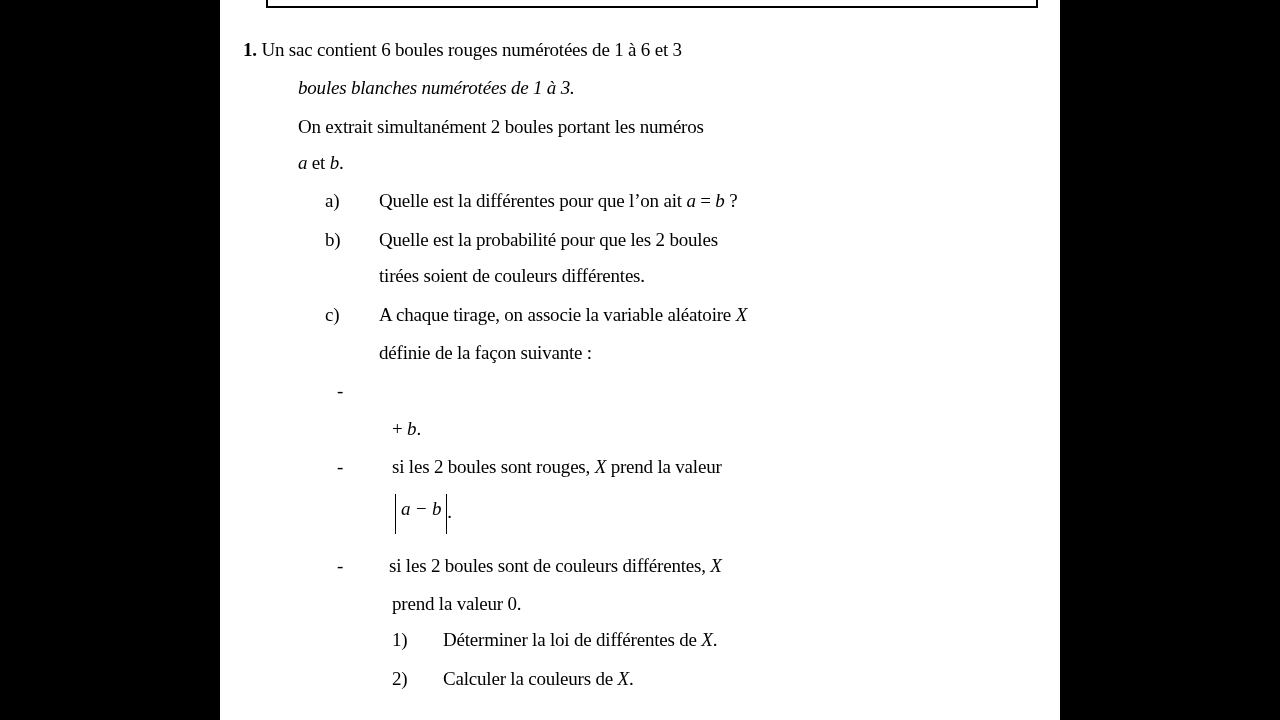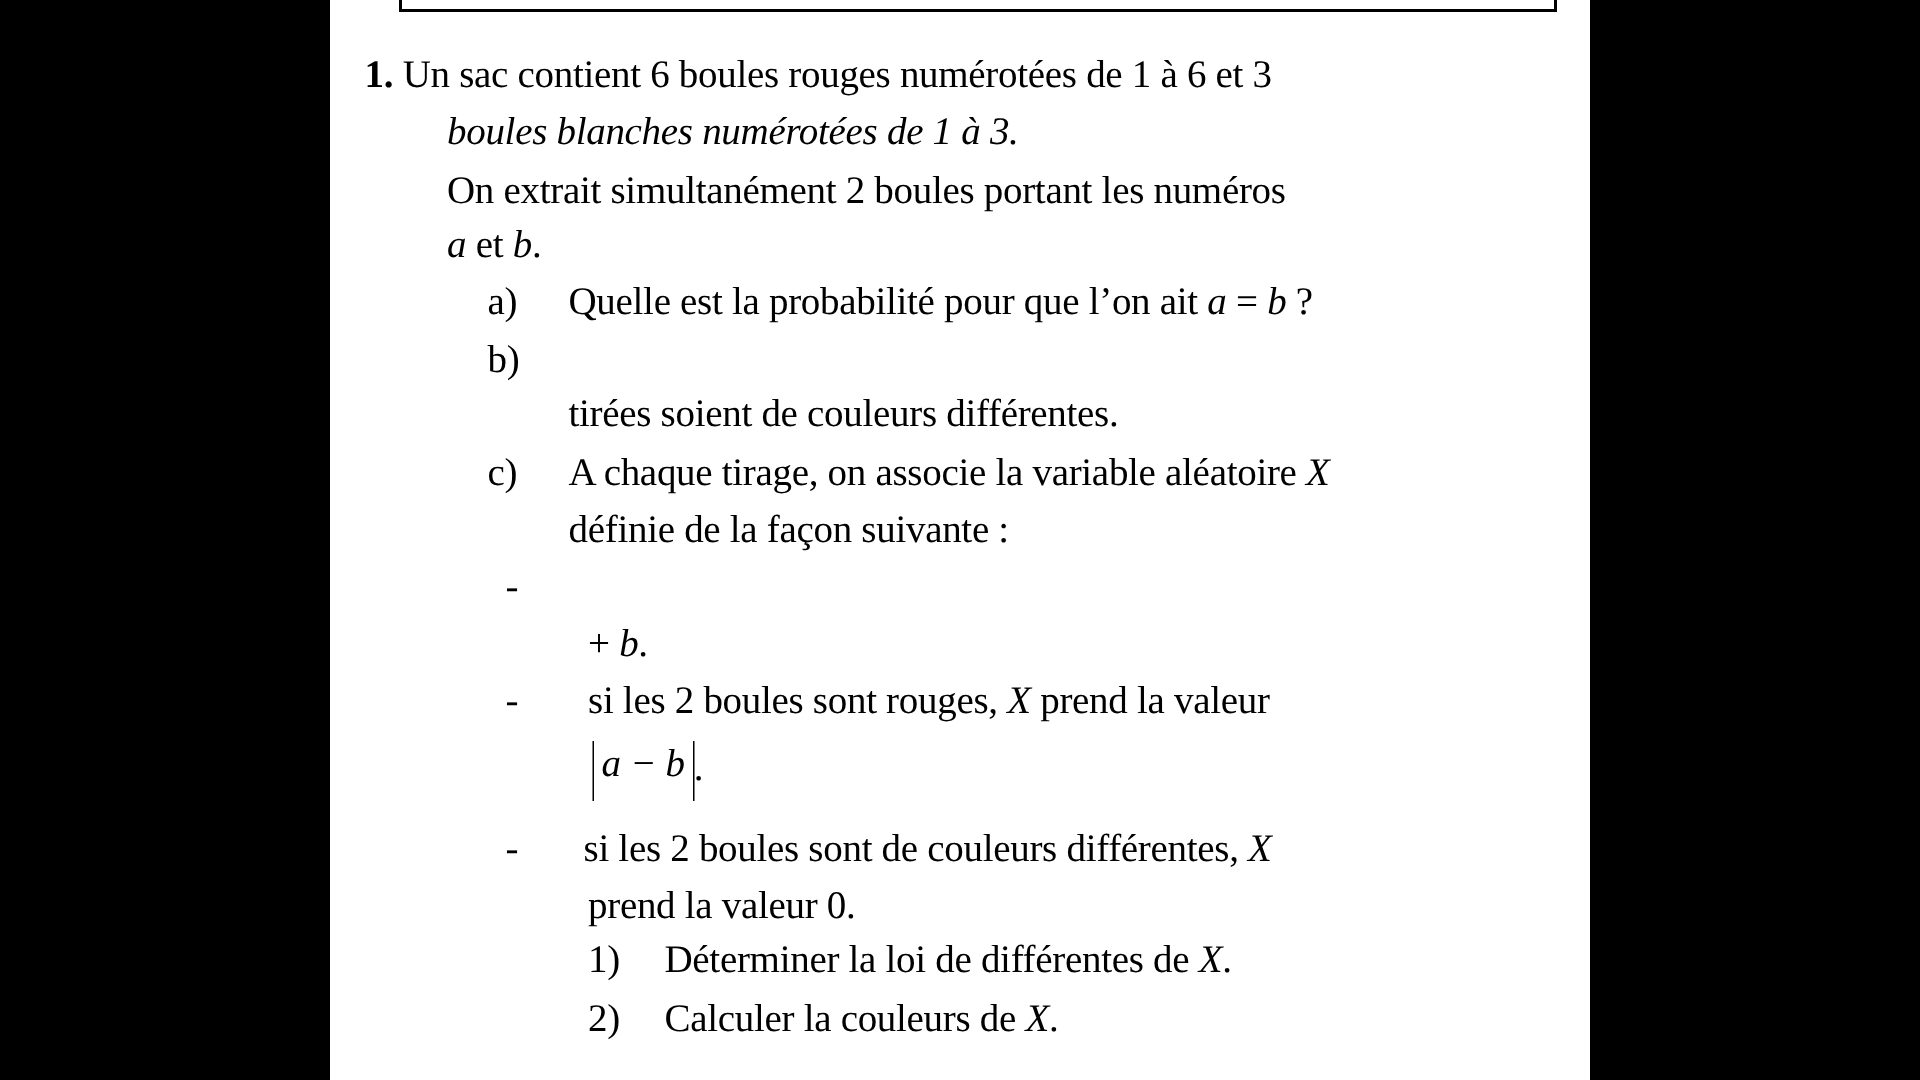--- a/index.html
+++ b/index.html
@@ -1,21 +1,21 @@
 <!DOCTYPE html>
 <html><head>
 <meta charset="utf-8">
 <style>
   html, body { margin:0; padding:0; }
   body { width:1280px; height:720px; background:#000; position:relative; overflow:hidden;
          font-family:"Liberation Serif","DejaVu Serif",serif; color:#000; }
   .page { position:absolute; left:220px; top:0; width:840px; height:720px; background:#fff; }
   .topbox { position:absolute; left:46px; top:-10px; width:768px; height:16px;
             border:2px solid #000; border-top:none; box-sizing:content-box; }
-  .line { position:absolute; font-size:26px; line-height:36px; white-space:nowrap; letter-spacing:-0.2px; }
+  .line { position:absolute; font-size:19px; line-height:36px; white-space:nowrap; letter-spacing:-0.2px; }
   .num { font-weight:bold; }
   i { font-style:italic; }
   .abs { display:inline-block; border-left:1.5px solid #000; border-right:1.5px solid #000;
          padding:0 5px; line-height:30px; height:40px; vertical-align:middle; }
 </style>
 </head>
 <body>
 
 <div class="page">
   <div class="topbox"></div>
@@ -25,24 +25,25 @@
     <span>Un sac contient 6 boules rouges numérotées de 1 à 6 et 3</span>
   </div>
   <div class="line" style="left:78px; top:70px;font-style:italic;">boules blanches numérotées de 1 à 3.</div>
   <div class="line" style="left:78px; top:109px;">On extrait simultanément 2 boules portant les numéros</div>
   <div class="line" style="left:78px; top:145px;">
     <i>a</i><span> et </span><i>b</i><span>.</span>
   </div>
 
   <div class="line" style="left:105px; top:183px;">a)</div>
   <div class="line" style="left:159px; top:183px;">
-    <span>Quelle est la probabilité pour que l’on ait </span><i>a</i><span> = </span><i>b</i><span> ?</span>
+    <span>Quelle est la différentes pour que l’on ait </span><i>a</i><span> = </span><i>b</i><span> ?</span>
   </div>
 
   <div class="line" style="left:105px; top:222px;">b)</div>
+  <div class="line" style="left:159px; top:222px;">Quelle est la probabilité pour que les 2 boules</div>
   <div class="line" style="left:159px; top:258px;">tirées soient de couleurs différentes.</div>
 
   <div class="line" style="left:105px; top:297px;">c)</div>
   <div class="line" style="left:159px; top:297px;">
     <span>A chaque tirage, on associe la variable aléatoire </span><i>X</i>
   </div>
   <div class="line" style="left:159px; top:335px;">définie de la façon suivante :</div>
 
   <div class="line" style="left:117px; top:373px;">-</div>
   <div class="line" style="left:172px; top:411px;">

